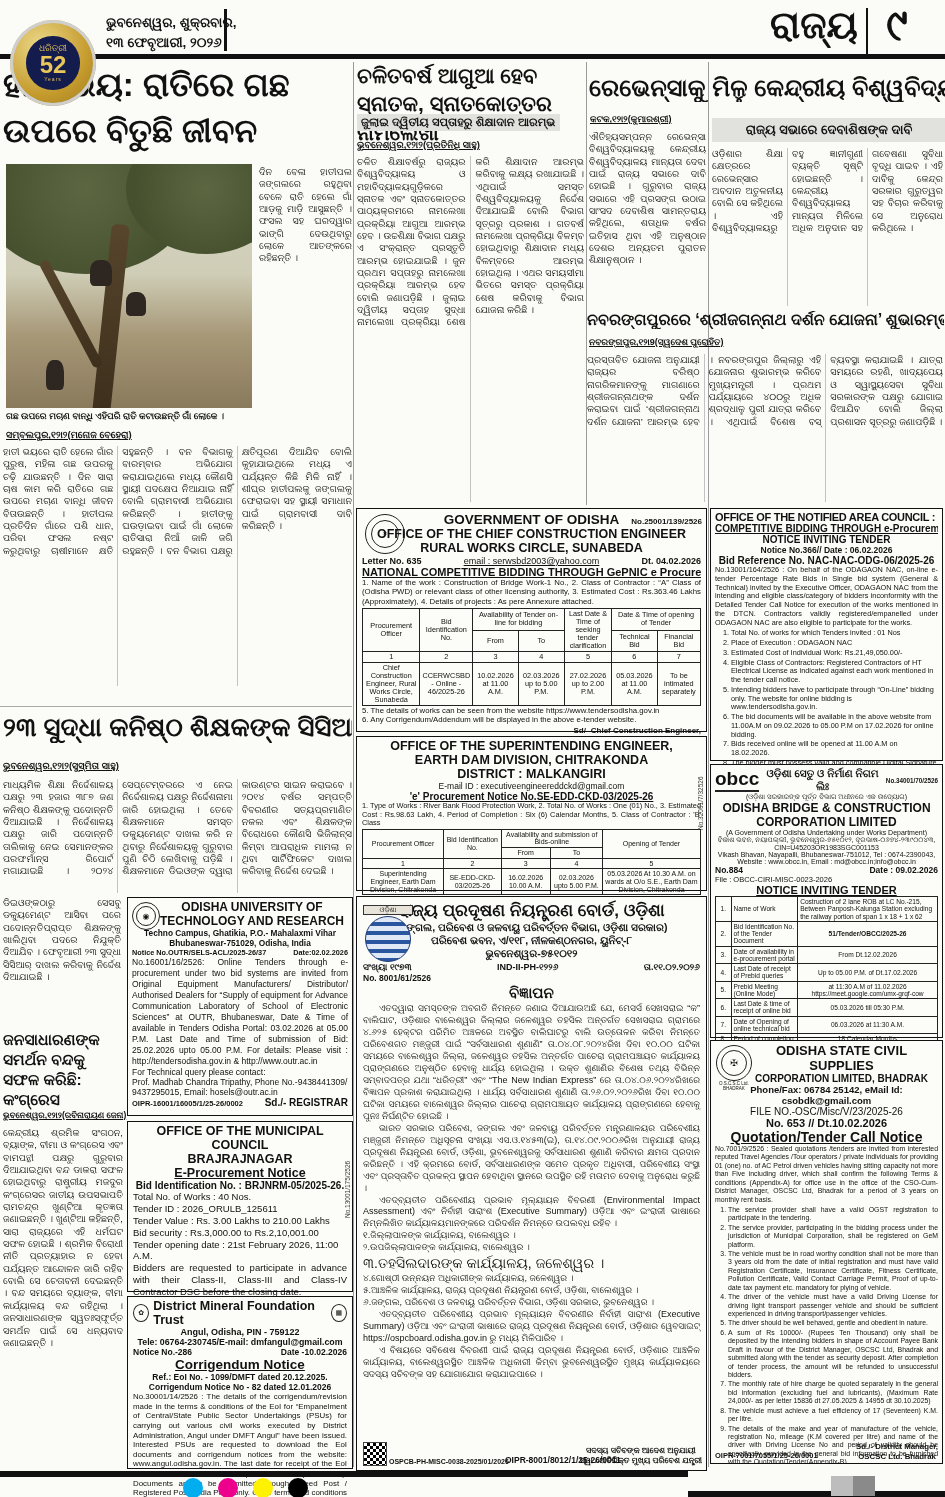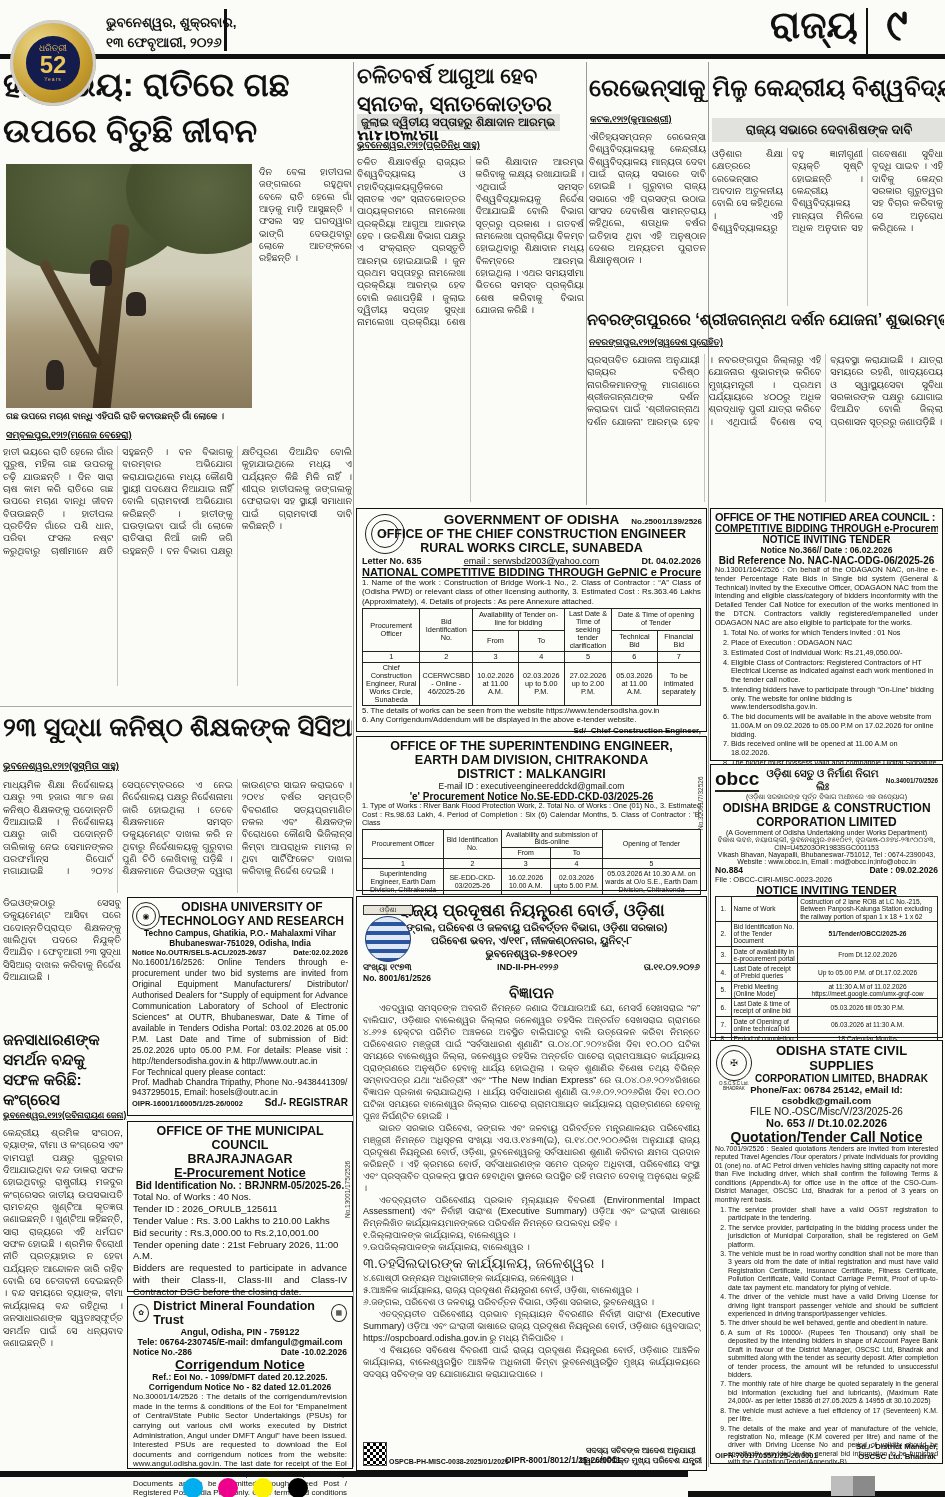--- a/index.html
+++ b/index.html
@@ -93,21 +93,21 @@
   <div class="abs dateline" style="left:357px;top:139px;">ଭୁବନେଶ୍ୱର,୧୨ା୨(ପ୍ରତିନିଧି ସାହୁ)</div>
   <div class="abs odia-body jst cols2" style="left:357px;top:156px;width:227px;height:346px;overflow:hidden;">ଚଳିତ ଶିକ୍ଷାବର୍ଷରୁ ରାଜ୍ୟର ବିଶ୍ୱବିଦ୍ୟାଳୟ ଓ ମହାବିଦ୍ୟାଳୟଗୁଡ଼ିକରେ ସ୍ନାତକ ଏବଂ ସ୍ନାତକୋତ୍ତର ପାଠ୍ୟକ୍ରମରେ ନାମଲେଖା ପ୍ରକ୍ରିୟା ଆଗୁଆ ଆରମ୍ଭ ହେବ । ଉଚ୍ଚଶିକ୍ଷା ବିଭାଗ ପକ୍ଷରୁ ଏ ସଂକ୍ରାନ୍ତ ପ୍ରସ୍ତୁତି ଆରମ୍ଭ ହୋଇଯାଇଛି । ଜୁନ ପ୍ରଥମ ସପ୍ତାହରୁ ନାମଲେଖା ପ୍ରକ୍ରିୟା ଆରମ୍ଭ ହେବ ବୋଲି ଜଣାପଡ଼ିଛି । ଜୁଲାଇ ଦ୍ୱିତୀୟ ସପ୍ତାହ ସୁଦ୍ଧା ନାମଲେଖା ପ୍ରକ୍ରିୟା ଶେଷ କରି ଶିକ୍ଷାଦାନ ଆରମ୍ଭ କରିବାକୁ ଲକ୍ଷ୍ୟ ରଖାଯାଇଛି । ଏଥିପାଇଁ ସମସ୍ତ ବିଶ୍ୱବିଦ୍ୟାଳୟକୁ ନିର୍ଦ୍ଦେଶ ଦିଆଯାଇଛି ବୋଲି ବିଭାଗ ସୂତ୍ରରୁ ପ୍ରକାଶ । ଗତବର୍ଷ ନାମଲେଖା ପ୍ରକ୍ରିୟା ବିଳମ୍ବ ହୋଇଥିବାରୁ ଶିକ୍ଷାଦାନ ମଧ୍ୟ ବିଳମ୍ବରେ ଆରମ୍ଭ ହୋଇଥିଲା । ଏଥର ସମୟସୀମା ଭିତରେ ସମସ୍ତ ପ୍ରକ୍ରିୟା ଶେଷ କରିବାକୁ ବିଭାଗ ଯୋଜନା କରିଛି ।</div>
 
   <div class="abs b nw" style="left:589px;top:74px;width:356px;font-size:24px;">ରେଭେନ୍ସାକୁ ମିଳୁ କେନ୍ଦ୍ରୀୟ ବିଶ୍ୱବିଦ୍ୟାଳୟ ମାନ୍ୟତା</div>
   <div class="abs dateline" style="left:590px;top:114px;font-size:9px;">କଟକ,୧୨ା୨(କୁମାରଶ୍ରୀ)</div>
   <div class="abs odia-body jst" style="left:589px;top:131px;width:117px;height:174px;overflow:hidden;">ଐତିହ୍ୟସମ୍ପନ୍ନ ରେଭେନ୍ସା ବିଶ୍ୱବିଦ୍ୟାଳୟକୁ କେନ୍ଦ୍ରୀୟ ବିଶ୍ୱବିଦ୍ୟାଳୟ ମାନ୍ୟତା ଦେବା ପାଇଁ ରାଜ୍ୟ ସଭାରେ ଦାବି ହୋଇଛି । ଗୁରୁବାର ରାଜ୍ୟ ସଭାରେ ଏହି ପ୍ରସଙ୍ଗ ଉଠାଇ ସାଂସଦ ଦେବାଶିଷ ସାମନ୍ତରାୟ କହିଥିଲେ, ଶତାଧିକ ବର୍ଷର ଇତିହାସ ଥିବା ଏହି ଅନୁଷ୍ଠାନ ଦେଶର ଅନ୍ୟତମ ପୁରାତନ ଶିକ୍ଷାନୁଷ୍ଠାନ ।</div>
   <div class="abs graybox ctr nw" style="left:712px;top:118px;width:230px;font-size:13px;padding:4px 2px;">ରାଜ୍ୟ ସଭାରେ ଦେବାଶିଷଙ୍କ ଦାବି</div>
   <div class="abs odia-body jst cols3" style="left:712px;top:148px;width:231px;height:158px;overflow:hidden;">ଓଡ଼ିଶାର ଶିକ୍ଷା କ୍ଷେତ୍ରରେ ରେଭେନ୍ସାର ଅବଦାନ ଅତୁଳନୀୟ ବୋଲି ସେ କହିଥିଲେ । ଏହି ବିଶ୍ୱବିଦ୍ୟାଳୟରୁ ବହୁ ଜ୍ଞାନୀଗୁଣୀ ବ୍ୟକ୍ତି ସୃଷ୍ଟି ହୋଇଛନ୍ତି । କେନ୍ଦ୍ରୀୟ ବିଶ୍ୱବିଦ୍ୟାଳୟ ମାନ୍ୟତା ମିଳିଲେ ଅଧିକ ଅନୁଦାନ ସହ ଗବେଷଣା ସୁବିଧା ବୃଦ୍ଧି ପାଇବ । ଏହି ଦାବିକୁ କେନ୍ଦ୍ର ସରକାର ଗୁରୁତ୍ୱର ସହ ବିଚାର କରିବାକୁ ସେ ଅନୁରୋଧ କରିଥିଲେ ।</div>
 
   <div class="abs b nw" style="left:587px;top:311px;width:357px;font-size:16px;">ନବରଙ୍ଗପୁରରେ ‘ଶ୍ରୀଜଗନ୍ନାଥ ଦର୍ଶନ ଯୋଜନା’ ଶୁଭାରମ୍ଭ କରିବେ ମୁଖ୍ୟମନ୍ତ୍ରୀ</div>
-  <div class="abs dateline" style="left:589px;top:337px;font-size:9px;">ନବରଙ୍ଗପୁର,୧୨ା୨(ସ୍ୱଦେଶ ପୁରୋହିତ)</div>
+  <div class="abs dateline" style="left:589px;top:337px;font-size:9px;">ନବରଙ୍ଗପୁର,୧୨ା9(ସ୍ୱଦେଶ ପୁରୋହିତ)</div>
   <div class="abs odia-body jst cols3" style="left:587px;top:354px;width:356px;height:148px;overflow:hidden;">ପ୍ରସ୍ତାବିତ ଯୋଜନା ଅନୁଯାୟୀ ରାଜ୍ୟର ବରିଷ୍ଠ ନାଗରିକମାନଙ୍କୁ ମାଗଣାରେ ଶ୍ରୀଜଗନ୍ନାଥଙ୍କ ଦର୍ଶନ କରାଇବା ପାଇଁ ‘ଶ୍ରୀଜଗନ୍ନାଥ ଦର୍ଶନ ଯୋଜନା’ ଆରମ୍ଭ ହେବ । ନବରଙ୍ଗପୁର ଜିଲ୍ଲାରୁ ଏହି ଯୋଜନାର ଶୁଭାରମ୍ଭ କରିବେ ମୁଖ୍ୟମନ୍ତ୍ରୀ । ପ୍ରଥମ ପର୍ଯ୍ୟାୟରେ ୪୦୦ରୁ ଅଧିକ ଶ୍ରଦ୍ଧାଳୁ ପୁରୀ ଯାତ୍ରା କରିବେ । ଏଥିପାଇଁ ବିଶେଷ ବସ୍‌ ବ୍ୟବସ୍ଥା କରାଯାଇଛି । ଯାତ୍ରା ସମୟରେ ରହଣି, ଖାଦ୍ୟପେୟ ଓ ସ୍ୱାସ୍ଥ୍ୟସେବା ସୁବିଧା ସରକାରଙ୍କ ପକ୍ଷରୁ ଯୋଗାଇ ଦିଆଯିବ ବୋଲି ଜିଲ୍ଲା ପ୍ରଶାସନ ସୂତ୍ରରୁ ଜଣାପଡ଼ିଛି ।</div>
 
   <div class="abs box" style="left:356px;top:508px;width:351px;height:224px;padding:3px 5px;">
     <div class="seal abs" style="left:8px;top:5px;width:38px;height:38px;">
         <div class="seal-inner">✶</div>
       </div>
     <div class="abs b" style="right:4px;top:8px;font-size:8px;">No.25001/139/2526</div>
     <div class="ctr b" style="font-size:13.5px;">GOVERNMENT OF ODISHA</div>
     <div class="ctr b" style="font-size:12.5px;">OFFICE OF THE CHIEF CONSTRUCTION ENGINEER</div>
     <div class="ctr b" style="font-size:12.5px;">RURAL WORKS CIRCLE, SUNABEDA</div>

